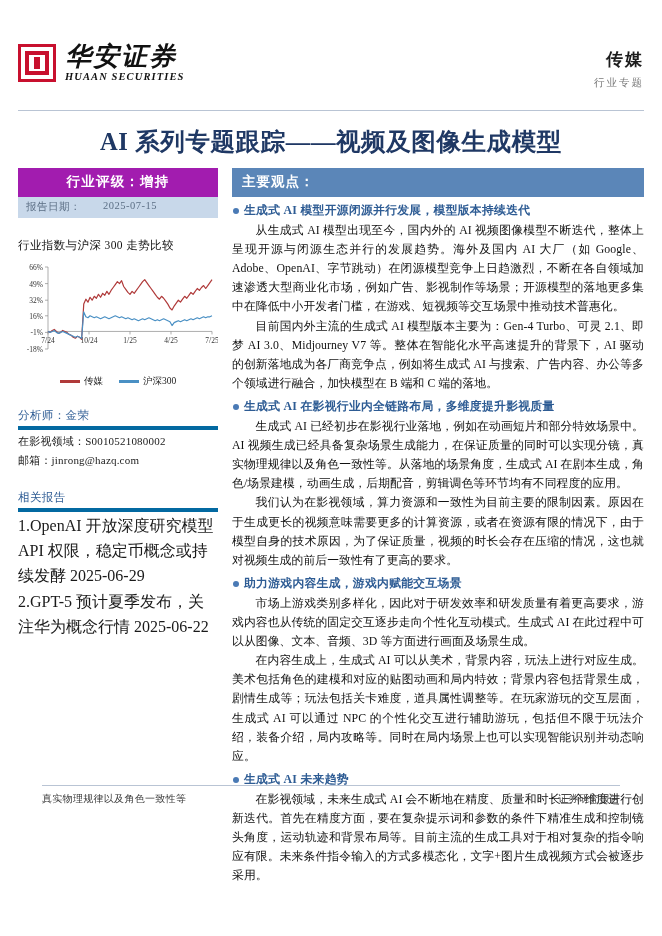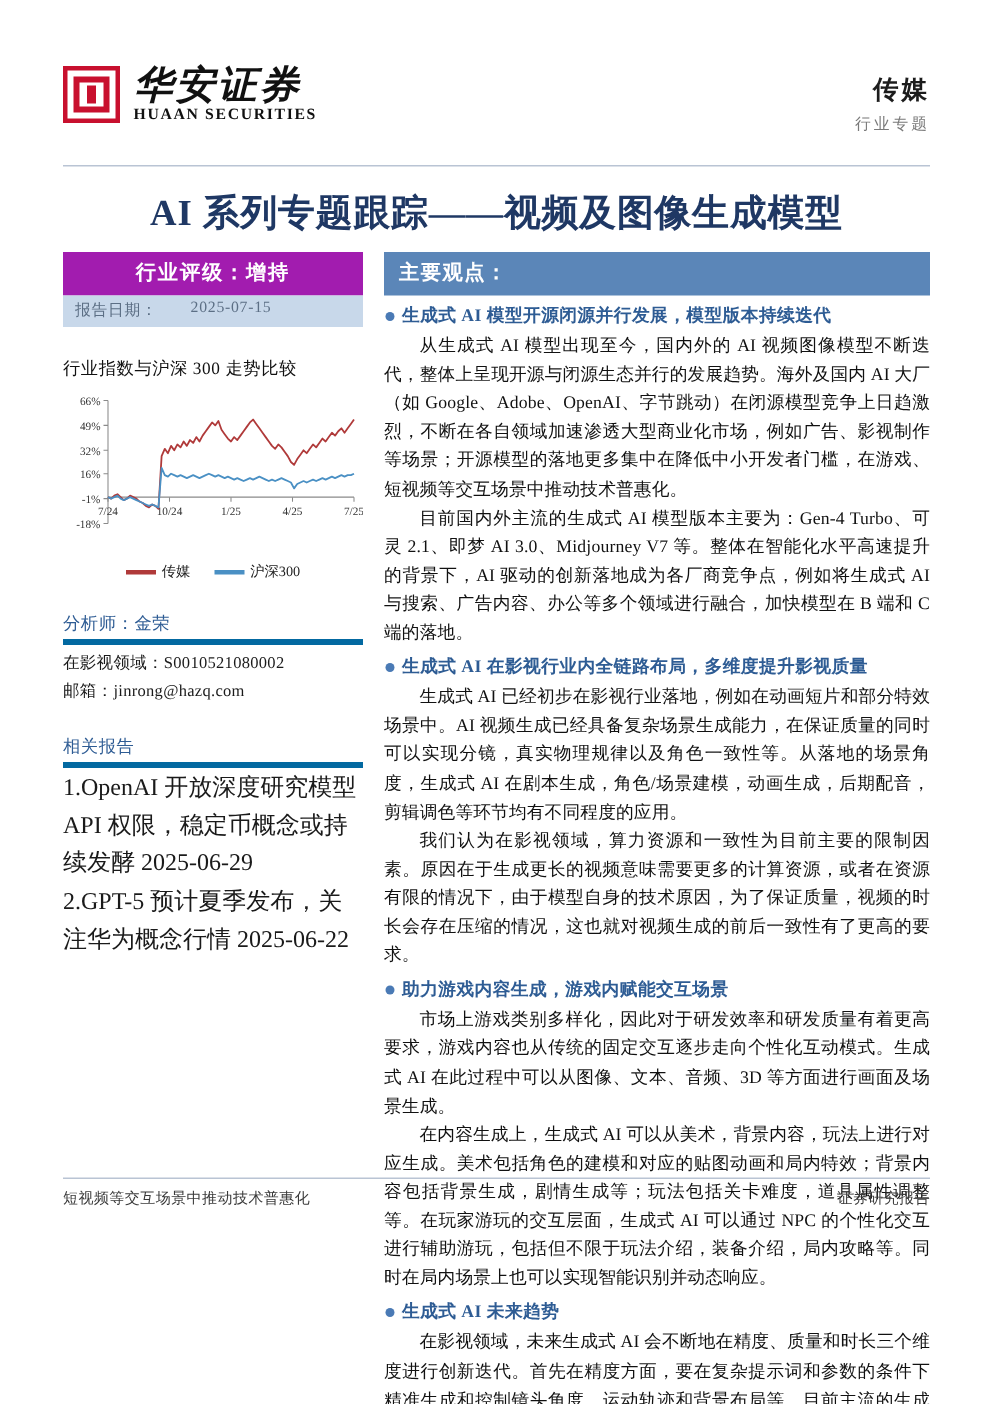--- a/index.html
+++ b/index.html
@@ -13,21 +13,21 @@
     font-family: "Liberation Serif", "DejaVu Serif", serif;
     color: #1a1a1a;
     position: relative;
     overflow: hidden;
   }
   .page {
     position: relative;
     width: 662px;
     height: 836px;
     box-sizing: border-box;
-    padding: 0 42px;
+    padding: 0 18px;
   }
 
   
   .masthead {
     display: flex;
     align-items: flex-start;
     justify-content: space-between;
     padding-top: 44px;
     height: 56px;
   }
@@ -68,20 +68,21 @@
     color: #111;
     font-style: italic;
   }
   .brand-en {
     font-family: "Liberation Serif", serif;
     font-size: 10.5px;
     letter-spacing: 1.1px;
     color: #111;
     margin-top: 2px;
     font-weight: bold;
+    font-style: italic;
   }
   .sector-block {
     text-align: right;
     padding-top: 4px;
   }
   .sector-name {
     font-size: 17px;
     font-weight: bold;
     color: #1c1c1c;
     letter-spacing: 2px;
@@ -358,17 +359,17 @@
             <span>生成式 AI 未来趋势</span>
           </div>
           <p class="para">在影视领域，未来生成式 AI 会不断地在精度、质量和时长三个维度进行创新迭代。首先在精度方面，要在复杂提示词和参数的条件下精准生成和控制镜头角度，运动轨迹和背景布局等。目前主流的生成工具对于相对复杂的指令响应有限。未来条件指令输入的方式多模态化，文字+图片生成视频方式会被逐步采用。</p>
         </div>
     </div>
   </div>
 
   <div class="footer">
     <div class="footer-rule"></div>
     <div class="footer-row">
-      <span>短视频等交互场景中推动技术普惠化</span>
+      <span>真实物理规律以及角色一致性等</span>
       <span>证券研究报告</span>
     </div>
   </div>
 </div>
 
 </body></html>

